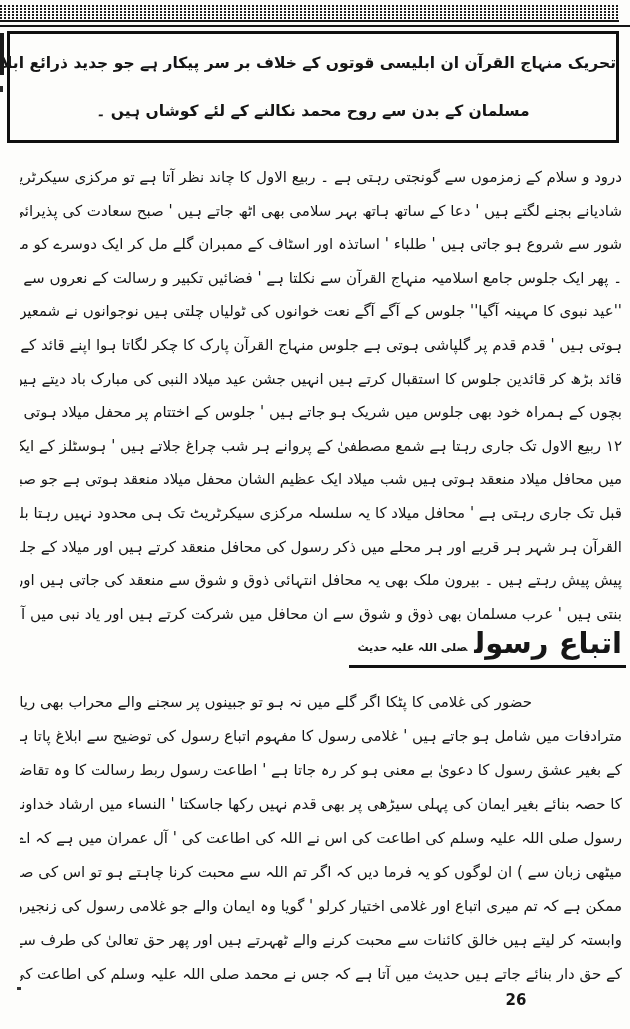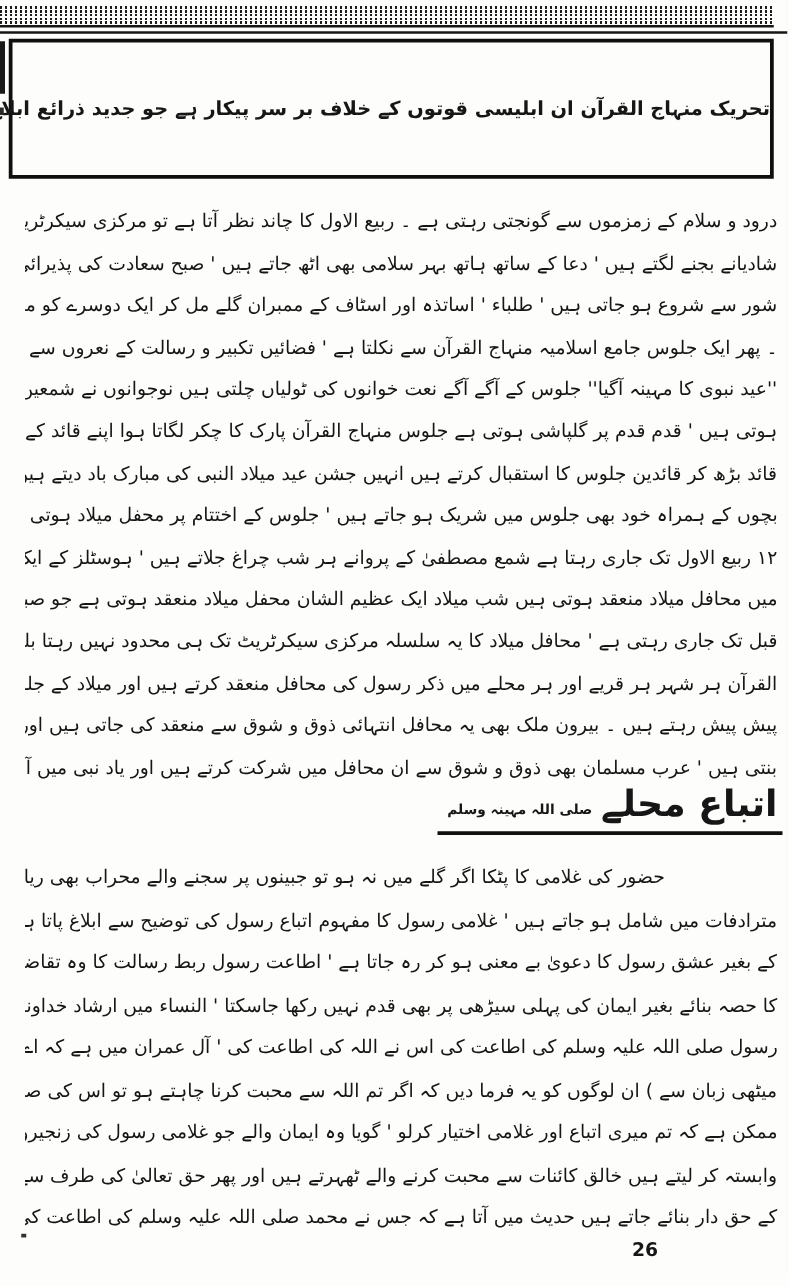--- a/index.html
+++ b/index.html
@@ -59,41 +59,42 @@
 </head>
 <body>
 
 <div class="sheet" lang="ur">
 
   <div class="halftone"></div>
   <div class="top-rule"></div>
 
   <div class="epigraph-box">
     <div class="epigraph-line">تحریک منہاج القرآن ان ابلیسی قوتوں کے خلاف بر سر پیکار ہے جو جدید ذرائع ابلاغ کے ذریعے فاقہ کش</div>
+    <div class="epigraph-line">مسلمان کے بدن سے روح محمد نکالنے کے لئے کوشاں ہیں ۔</div>
   </div>
 
   <div class="para para-1">
     <div class="tline">درود و سلام کے زمزموں سے گونجتی رہتی ہے ۔ ربیع الاول کا چاند نظر آتا ہے تو مرکزی سیکرٹریٹ میں خوشی کے</div>
     <div class="tline">شادیانے بجنے لگتے ہیں ' دعا کے ساتھ ہاتھ بہر سلامی بھی اٹھ جاتے ہیں ' صبح سعادت کی پذیرائی کی تیاریاں زور و</div>
     <div class="tline">شور سے شروع ہو جاتی ہیں ' طلباء ' اساتذہ اور اسٹاف کے ممبران گلے مل کر ایک دوسرے کو مبارک باد دیتے ہیں</div>
     <div class="tline">۔ پھر ایک جلوس جامع اسلامیہ منہاج القرآن سے نکلتا ہے ' فضائیں تکبیر و رسالت کے نعروں سے گونج اٹھتی ہیں</div>
     <div class="tline">''عید نبوی کا مہینہ آگیا'' جلوس کے آگے آگے نعت خوانوں کی ٹولیاں چلتی ہیں نوجوانوں نے شمعیں اٹھا رکھی</div>
     <div class="tline">ہوتی ہیں ' قدم قدم پر گلپاشی ہوتی ہے جلوس منہاج القرآن پارک کا چکر لگاتا ہوا اپنے قائد کے گھر پہنچتا ہے ۔</div>
     <div class="tline">قائد بڑھ کر قائدین جلوس کا استقبال کرتے ہیں انہیں جشن عید میلاد النبی کی مبارک باد دیتے ہیں اور پھر اپنے</div>
     <div class="tline">بچوں کے ہمراہ خود بھی جلوس میں شریک ہو جاتے ہیں ' جلوس کے اختتام پر محفل میلاد ہوتی ہے اور پھر یہ سلسلہ</div>
     <div class="tline">۱۲ ربیع الاول تک جاری رہتا ہے شمع مصطفیٰ کے پروانے ہر شب چراغ جلاتے ہیں ' ہوسٹلز کے ایک ایک کمرے</div>
     <div class="tline">میں محافل میلاد منعقد ہوتی ہیں شب میلاد ایک عظیم الشان محفل میلاد منعقد ہوتی ہے جو صبح کی اذان سے</div>
     <div class="tline">قبل تک جاری رہتی ہے ' محافل میلاد کا یہ سلسلہ مرکزی سیکرٹریٹ تک ہی محدود نہیں رہتا بلکہ وابستگان تحریک منہاج</div>
     <div class="tline">القرآن ہر شہر ہر قریے اور ہر محلے میں ذکر رسول کی محافل منعقد کرتے ہیں اور میلاد کے جلوسوں کے اہتمام میں</div>
     <div class="tline">پیش پیش رہتے ہیں ۔ بیرون ملک بھی یہ محافل انتہائی ذوق و شوق سے منعقد کی جاتی ہیں اور اتحاد امت کا باعث</div>
     <div class="tline">بنتی ہیں ' عرب مسلمان بھی ذوق و شوق سے ان محافل میں شرکت کرتے ہیں اور یاد نبی میں آنسو بہاتے ہیں ۔</div>
   </div>
 
   <div class="section-heading">
-    <span class="heading-big">اتباع محلے</span><span class="heading-small">صلی اللہ مہینہ وسلم</span>
+    <span class="heading-big">اتباع رسول</span><span class="heading-small">صلی اللہ علیہ حدیث</span>
   </div>
 
   <div class="para para-2">
     <div class="tline first-indent">حضور کی غلامی کا پٹکا اگر گلے میں نہ ہو تو جبینوں پر سجنے والے محراب بھی ریا کاری اور منافقت کے</div>
     <div class="tline">مترادفات میں شامل ہو جاتے ہیں ' غلامی رسول کا مفہوم اتباع رسول کی توضیح سے ابلاغ پاتا ہے اور اتباع رسول</div>
     <div class="tline">کے بغیر عشق رسول کا دعویٰ بے معنی ہو کر رہ جاتا ہے ' اطاعت رسول ربط رسالت کا وہ تقاضا ہے جسے اپنی روح</div>
     <div class="tline">کا حصہ بنائے بغیر ایمان کی پہلی سیڑھی پر بھی قدم نہیں رکھا جاسکتا ' النساء میں ارشاد خداوندی ہے کہ جس نے</div>
     <div class="tline">رسول صلی اللہ علیہ وسلم کی اطاعت کی اس نے اللہ کی اطاعت کی ' آل عمران میں ہے کہ اے محبوب! (اپنی</div>
     <div class="tline">میٹھی زبان سے ) ان لوگوں کو یہ فرما دیں کہ اگر تم اللہ سے محبت کرنا چاہتے ہو تو اس کی صرف ایک ہی صورت</div>
     <div class="tline">ممکن ہے کہ تم میری اتباع اور غلامی اختیار کرلو ' گویا وہ ایمان والے جو غلامی رسول کی زنجیروں سے روح و دل کو</div>

